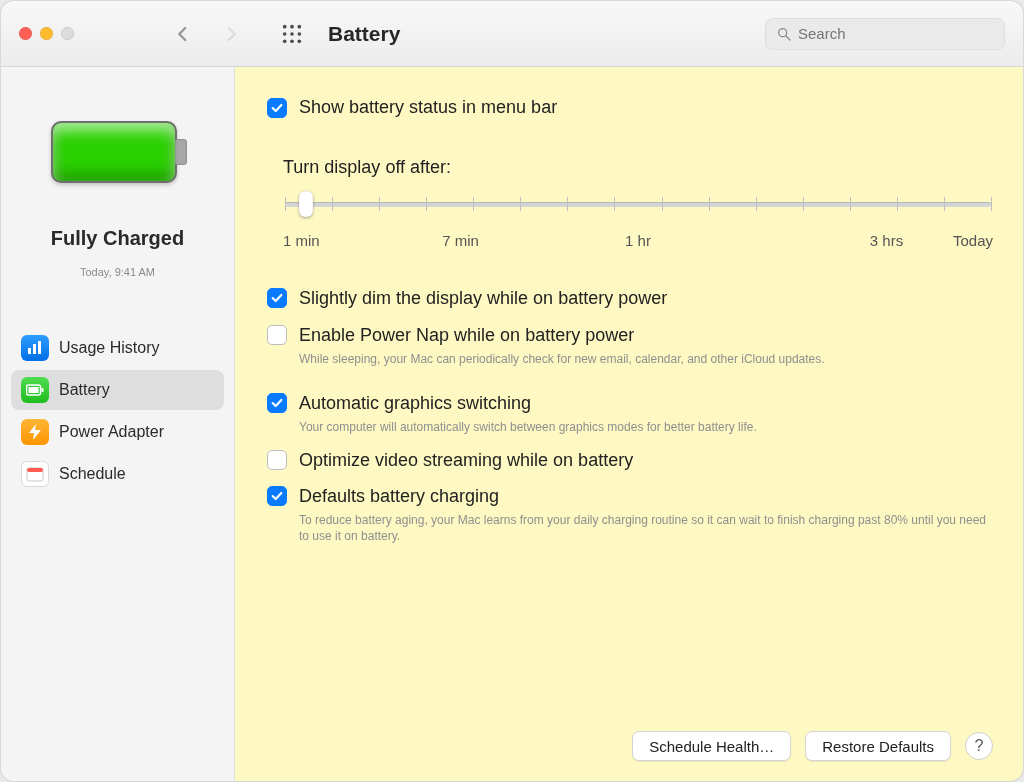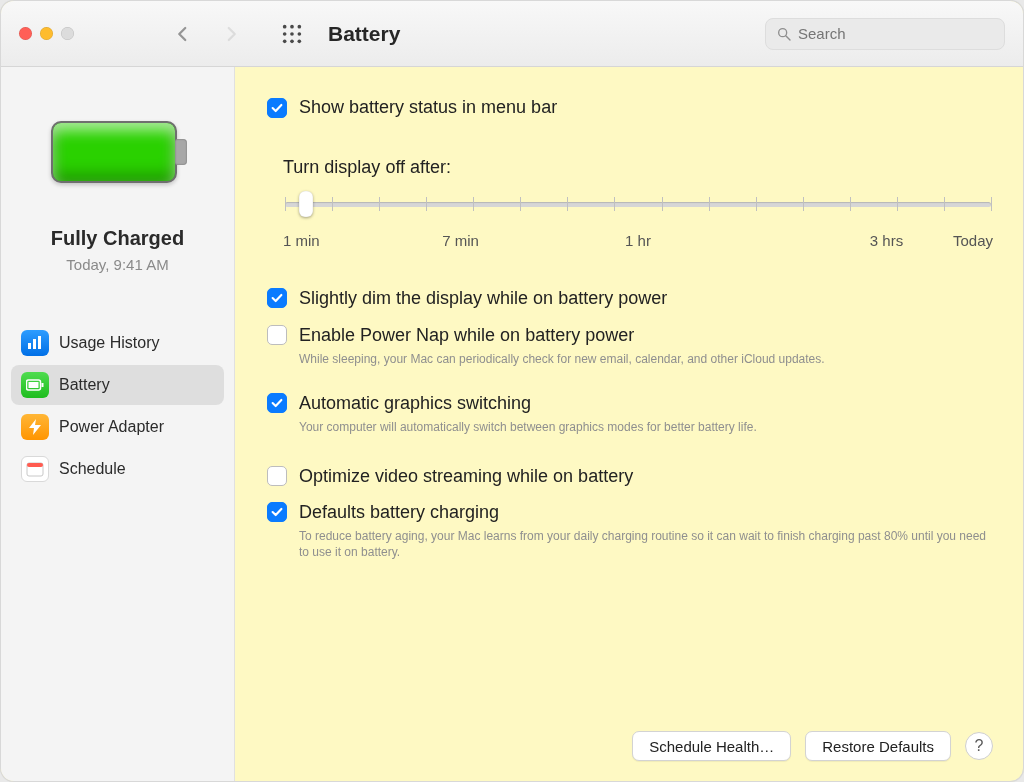--- a/index.html
+++ b/index.html
@@ -24,21 +24,21 @@
   .search input { border:none; background:transparent; outline:none; font-size:15px; width:100%; color:#333; }
   .search svg { width:16px; height:16px; flex-shrink:0; }
   
   .body { display:flex; height:calc(100% - 66px); }
   .sidebar { width:234px; background:#f4f4f4; border-right:1px solid #e0e0e0; padding:16px 10px; display:flex; flex-direction:column; }
   .batteryhero { display:flex; flex-direction:column; align-items:center; padding:30px 0 10px; }
   .batteryimg { width:150px; height:80px; position:relative; }
   .batteryimg .shell { position:absolute; left:8px; top:8px; width:126px; height:62px; background:#2ad100; border:2px solid #6f6f6f; border-radius:10px; box-shadow: inset 0 8px 14px rgba(255,255,255,.6), inset 0 -8px 14px rgba(0,0,0,.25), 0 2px 4px rgba(0,0,0,.2); }
   .batteryimg .cap { position:absolute; right:6px; top:26px; width:12px; height:26px; background:#a7a7a7; border-radius:2px 4px 4px 2px; box-shadow:inset 0 0 2px rgba(0,0,0,.4); }
   .charge-title { font-size:20px; font-weight:700; margin-top:34px; color:#2a2a2a; }
-  .charge-sub { font-size:15px; color:#8a8a8a; margin-top:6px; }
+  .charge-sub { font-size:11px; color:#8a8a8a; margin-top:16px; }
   .nav { margin-top:40px; display:flex; flex-direction:column; gap:2px; }
   .navitem { display:flex; align-items:center; gap:10px; padding:7px 10px; border-radius:8px; font-size:16px; color:#2b2b2b; cursor:default; }
   .navitem.selected { background:#dedede; }
   .navicon { width:28px; height:26px; border-radius:6px; display:flex; align-items:center; justify-content:center; font-size:14px; color:white; flex-shrink:0; }
   .ic-blue { background:linear-gradient(#2e9dff,#006fe6); }
   .ic-green { background:linear-gradient(#4fdc4f,#1fbd1f); }
   .ic-orange { background:linear-gradient(#ffb636,#ff9500); }
   .ic-white { background:#fff; border:1px solid #d9d9d9; }
   
   .main { flex:1; padding:22px 30px 20px 32px; display:flex; flex-direction:column; overflow:auto; position:relative; }
@@ -229,21 +229,21 @@
           <svg viewBox="0 0 16 16">
               <path d="M3 8 L6.5 11.5 L13 4.5" stroke="#fff" stroke-width="2.4" fill="none" stroke-linecap="round" stroke-linejoin="round"></path>
             </svg>
         </div>
         <div>
           <div class="rowlabel">Automatic graphics switching</div>
           <div class="rowdesc">Your computer will automatically switch between graphics modes for better battery life.</div>
         </div>
       </div>
 
-      <div class="row" style="margin-top:16px;">
+      <div class="row" style="margin-top:0;">
         <div class="checkbox"></div>
         <div class="rowlabel">Optimize video streaming while on battery</div>
       </div>
 
       <div class="row">
         <div class="checkbox checked">
           <svg viewBox="0 0 16 16">
               <path d="M3 8 L6.5 11.5 L13 4.5" stroke="#fff" stroke-width="2.4" fill="none" stroke-linecap="round" stroke-linejoin="round"></path>
             </svg>
         </div>

